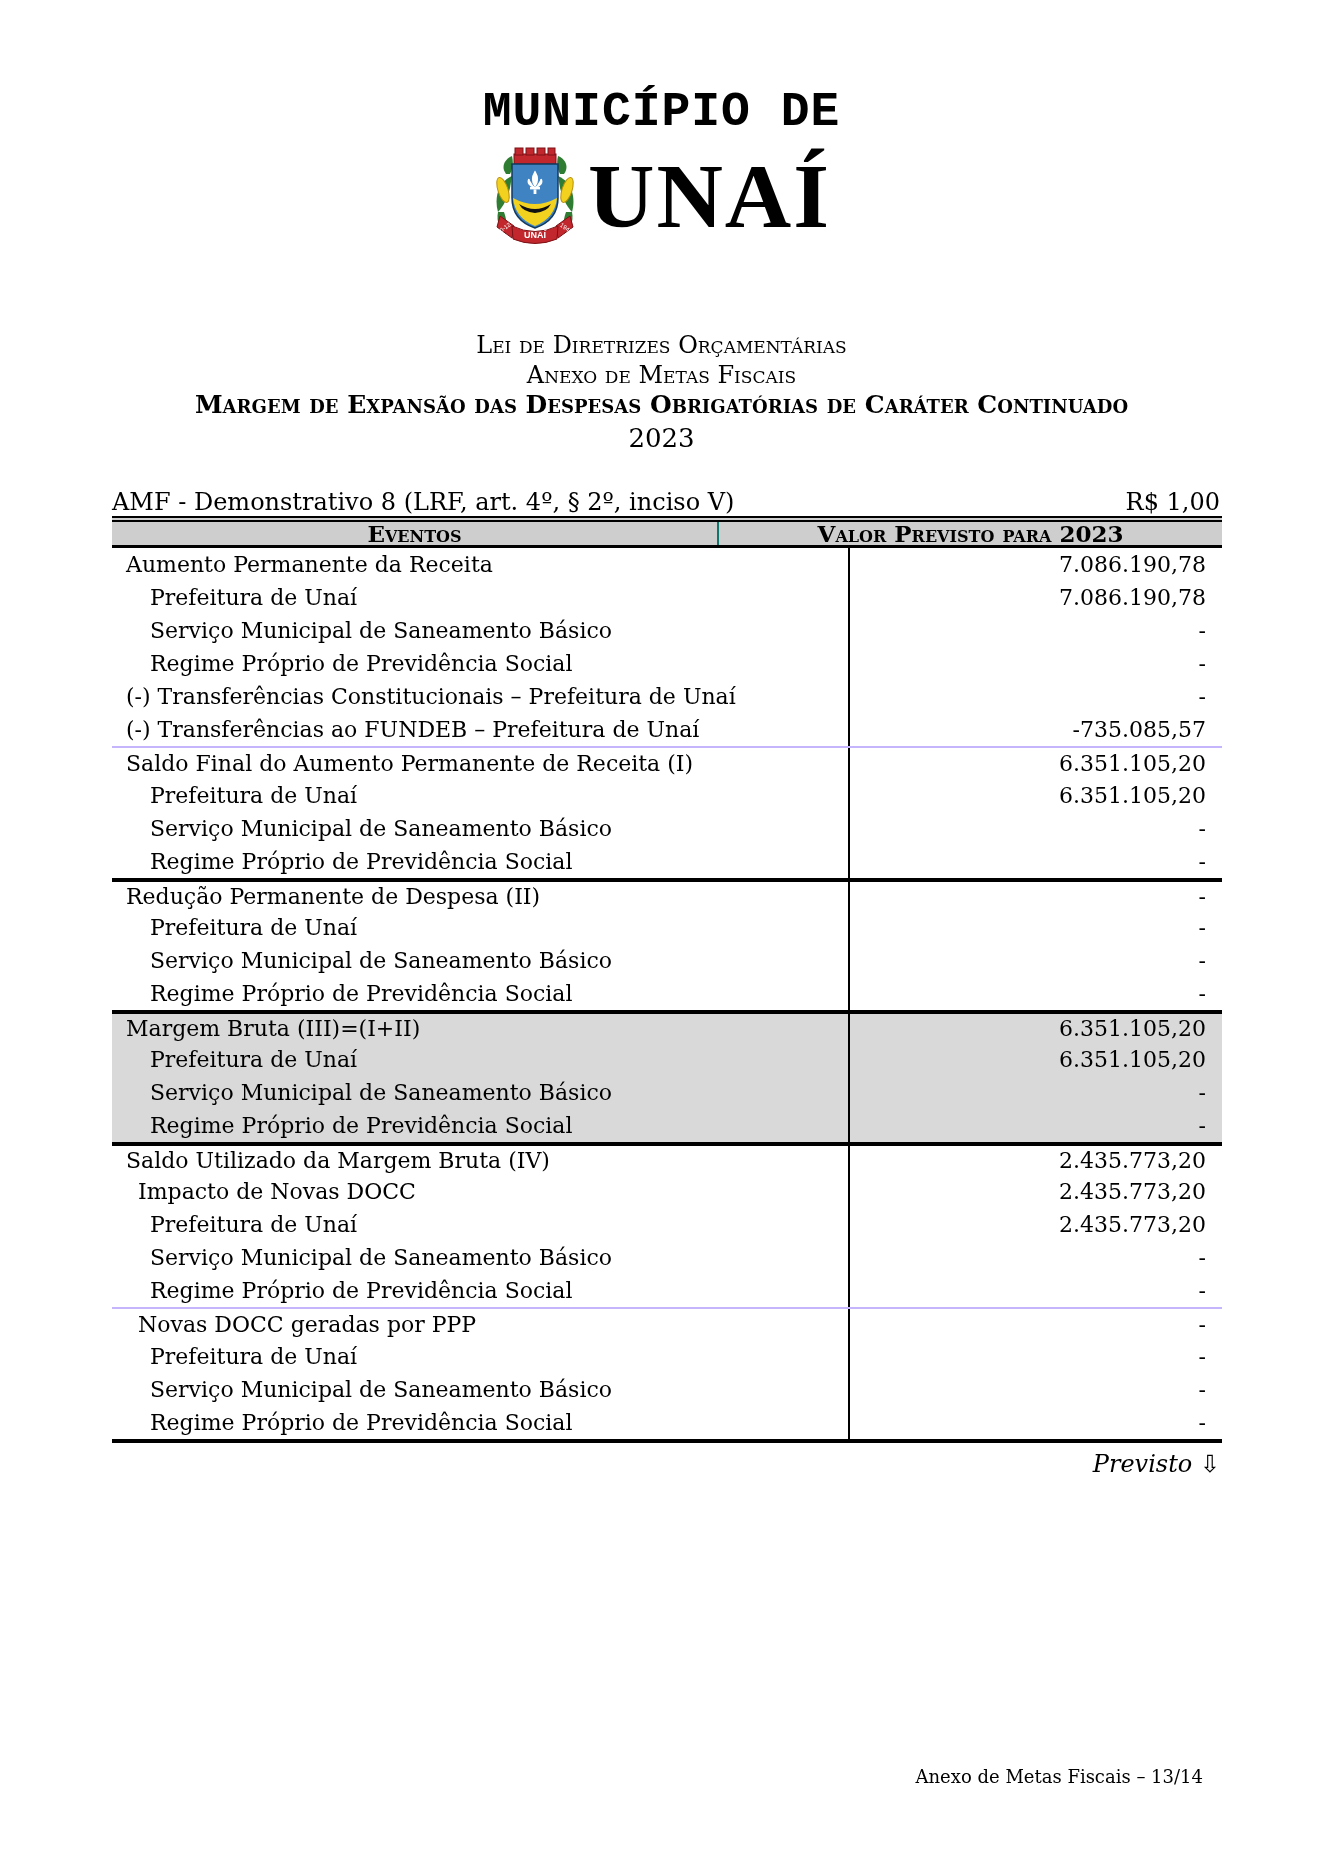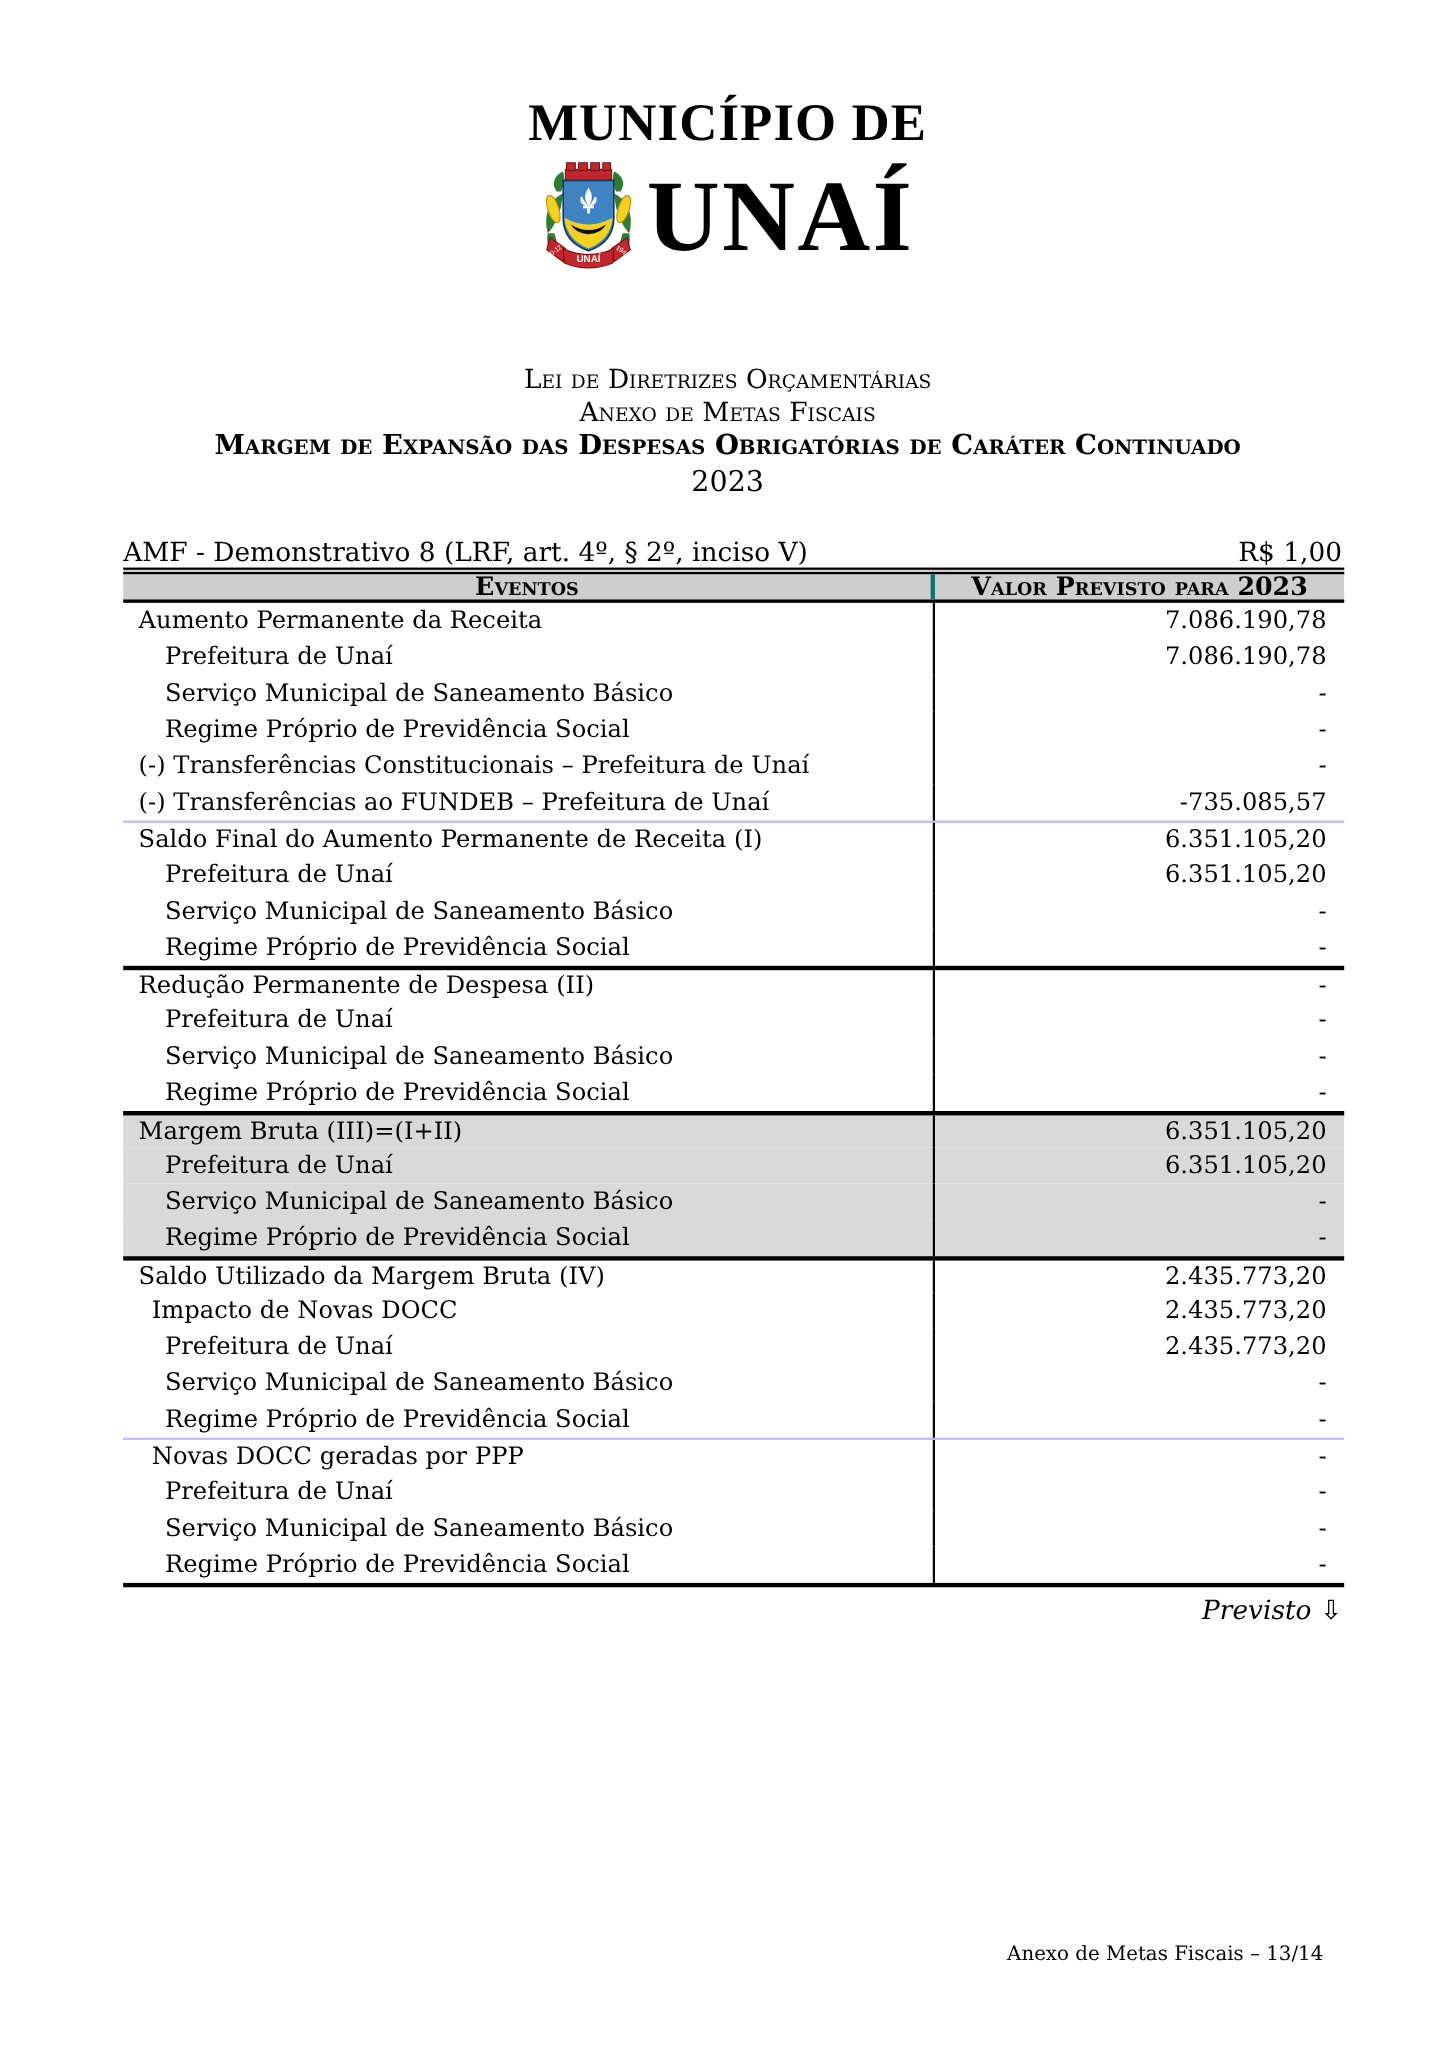--- a/index.html
+++ b/index.html
@@ -9,21 +9,21 @@
     width:1323px; height:1872px;
     margin:0 auto;
     background:#ffffff;
     color:#000;
     font-family:"DejaVu Serif", serif;
     overflow:hidden;
   }
   
   .brand { padding-top:88px; text-align:center; }
   .brand-line1 {
-    font-family:Liberation Serif, serif;
+    font-family:Liberation Mono, monospace;
     font-weight:bold; font-size:48px; line-height:1;
     letter-spacing:1px; margin-bottom:10px;
   }
   .brand-row {
     display:flex; justify-content:center; align-items:center; gap:10px;
     height:100px;
   }
   .crest { width:86px; height:100px; display:block; }
   .brand-line2 {
     font-family:"Liberation Serif", serif;
@@ -42,21 +42,21 @@
   }
   .thead {
     display:flex; align-items:stretch;
     border-top:6px double #000;
     border-bottom:3px solid #000;
     background:#cecece;
     height:32px;
     font-weight:bold; font-variant:small-caps; font-size:23px;
   }
   .thead .hc { display:flex; align-items:center; justify-content:center; }
-  .hc.c1 { width:738px; border-right:4px solid #0f766e; }
+  .hc.c1 { width:607px; border-right:2px solid #0f766e; }
   .hc.c2 { flex:1; }
   .tbody { border-bottom:4px solid #000; }
   .trow { display:flex; align-items:stretch; height:33px; font-size:22px; }
   .trow .c1 {
     width:738px; border-right:2px solid #000;
     display:flex; align-items:center;
   }
   .trow .c2 {
     flex:1; display:flex; align-items:center; justify-content:flex-end;
   }

